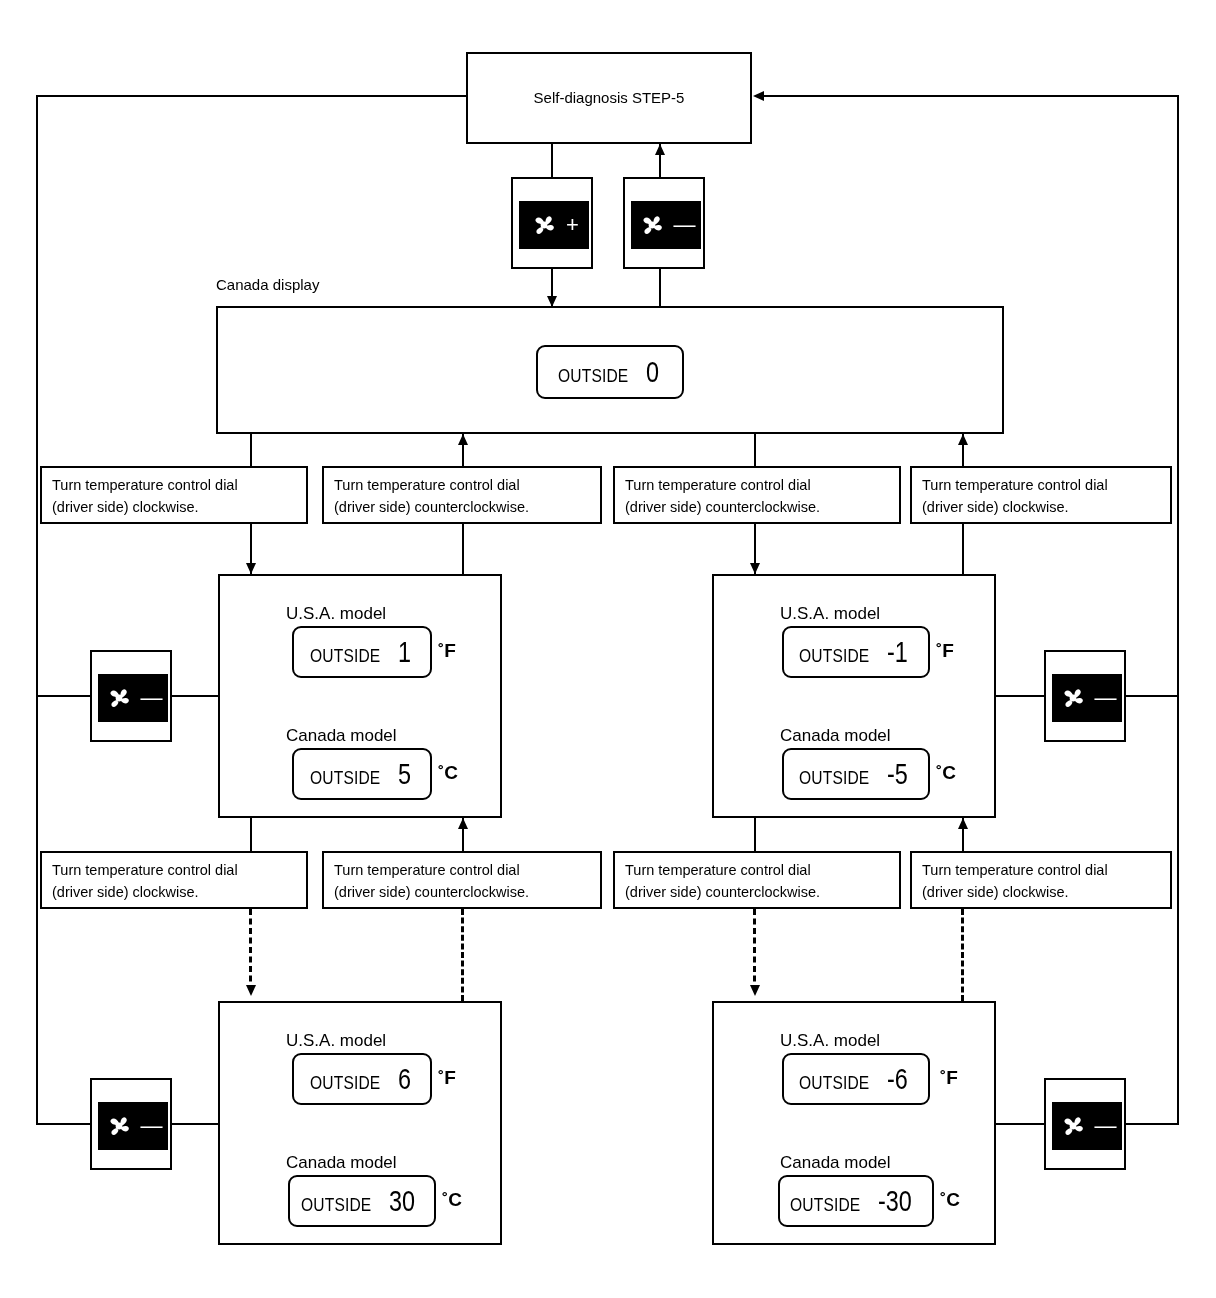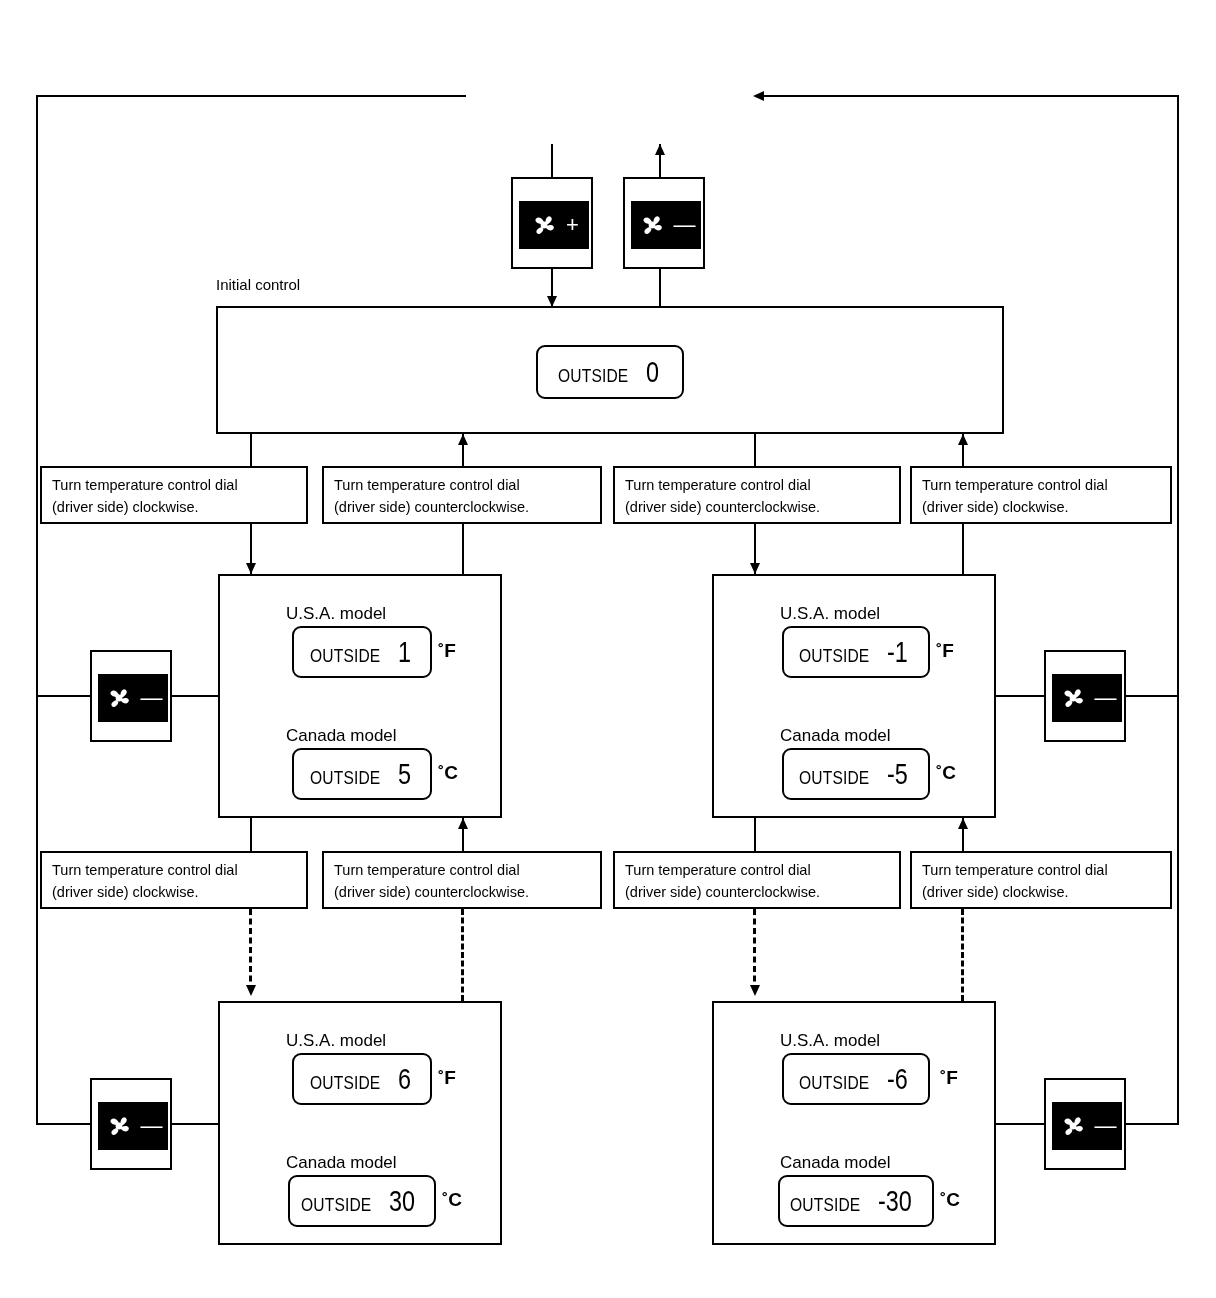--- a/index.html
+++ b/index.html
@@ -40,20 +40,23 @@
   .fan{position:absolute;border:2px solid #000;background:#fff;box-sizing:border-box;}
   .fan-blk{position:absolute;background:#000;display:flex;align-items:center;justify-content:center;gap:7px;}
   .fan-sym{color:#fff;font-size:22px;line-height:1;font-weight:400;}
   .fan-svg{display:block;}
 </style>
 </head>
 <body>
 
 <div id="page">
 
+  <div class="box" style="left:466px;top:52px;width:286px;height:92px;">
+    <div class="lbl" style="left:0;top:0;width:100%;height:100%;display:flex;align-items:center;justify-content:center;text-align:center;">Self-diagnosis STEP-5</div>
+  </div>
 
   <div class="ln lnh" style="left:36px;top:95px;width:430px;"></div>
   <div class="ln lnv" style="left:36px;top:95px;height:1030px;"></div>
   <div class="ln lnh" style="left:36px;top:1123px;width:55px;"></div>
 
   <div class="ln lnh" style="left:764px;top:95px;width:413px;"></div>
   <div class="ar ar-lf" style="left:753px;top:91px;"></div>
   <div class="ln lnv" style="left:1177px;top:95px;height:1030px;"></div>
   <div class="ln lnh" style="left:1122px;top:1123px;width:57px;"></div>
 
@@ -88,21 +91,21 @@
         </g>
       </svg>
       <span class="fan-sym">—</span>
     </div>
   </div>
 
   <div class="ln lnv" style="left:551px;top:269px;height:38px;"></div>
   <div class="ar ar-dn" style="left:547px;top:296px;"></div>
   <div class="ln lnv" style="left:659px;top:269px;height:38px;"></div>
 
-  <div class="lbl" style="left:216px;top:274px;">Initial control</div>
+  <div class="lbl" style="left:216px;top:274px;">Canada display</div>
 
   <div class="box" style="left:216px;top:306px;width:788px;height:128px;">
     <div class="lcd" style="left:318px;top:37px;width:148px;height:54px;">
       <span class="lcd-in">
         <span class="lcd-word">OUTSIDE</span>
         <span class="lcd-num">0</span>
       </span>
     </div>
   </div>
 

